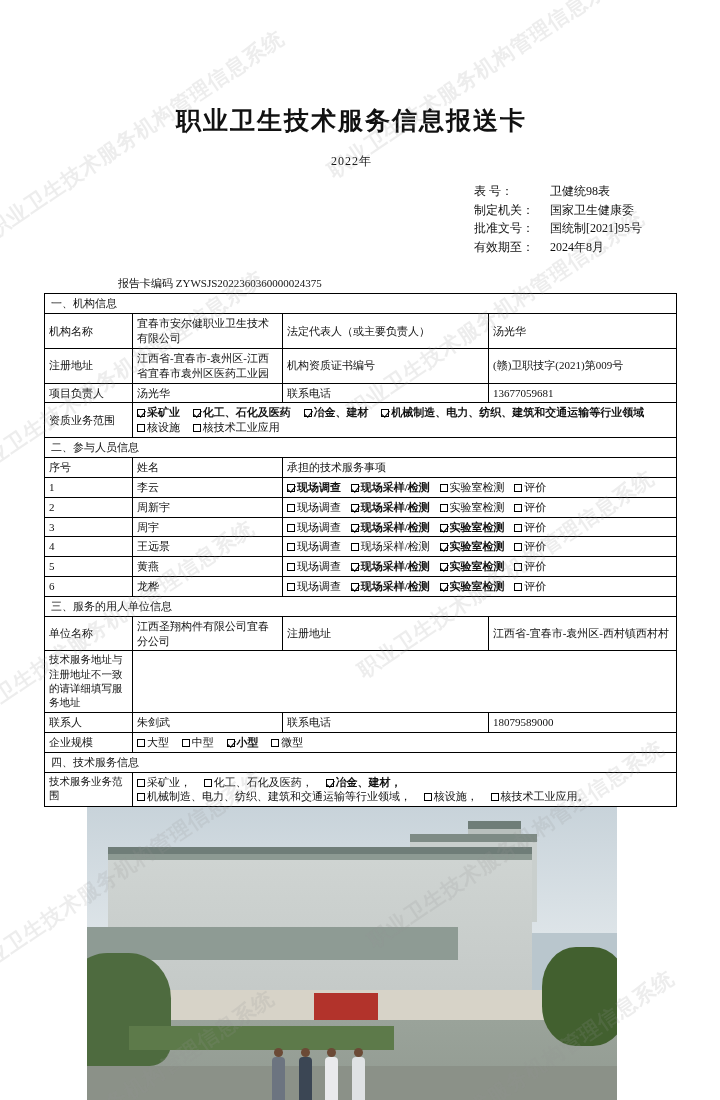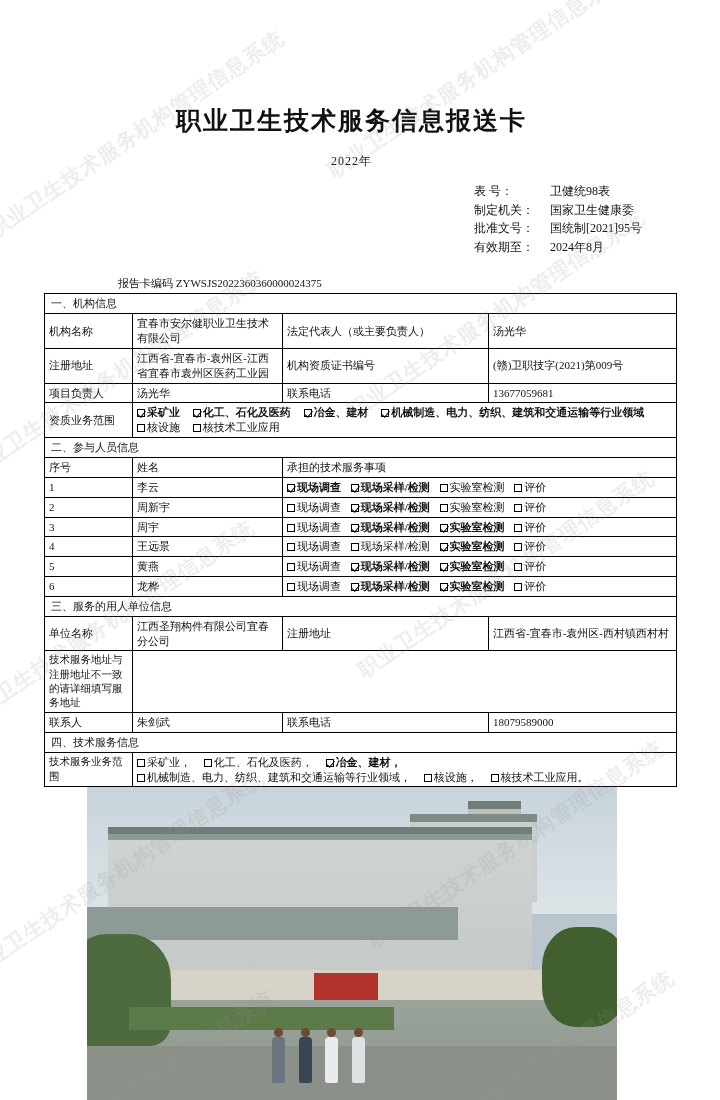--- a/index.html
+++ b/index.html
@@ -355,20 +355,29 @@
     </tr>
     <tr style="height:52px">
       <td class="c small">技术服务地址与注册地址不一致的请详细填写服务地址</td>
       <td class="l" colspan="6"></td>
     </tr>
     <tr>
       <td class="c">联系人</td>
       <td class="l">朱剑武</td>
       <td class="c" colspan="3">联系电话</td>
       <td class="l" colspan="2">18079589000</td>
+    </tr>
+    <tr>
+      <td class="c">企业规模</td>
+      <td class="l" colspan="6">
+        <span class="opt"><span class="cb"></span><span>大型</span></span>
+        <span class="opt"><span class="cb"></span><span>中型</span></span>
+        <span class="opt bold"><span class="cb on"></span><span>小型</span></span>
+        <span class="opt"><span class="cb"></span><span>微型</span></span>
+      </td>
     </tr>
 
     <tr>
           <td class="sec" colspan="7">四、技术服务信息</td>
         </tr>
     <tr>
       <td class="c small">技术服务业务范围</td>
       <td class="l" colspan="6">
         <span class="opt"><span class="cb"></span><span>采矿业</span>，</span>
         <span class="opt"><span class="cb"></span><span>化工、石化及医药</span>，</span>

